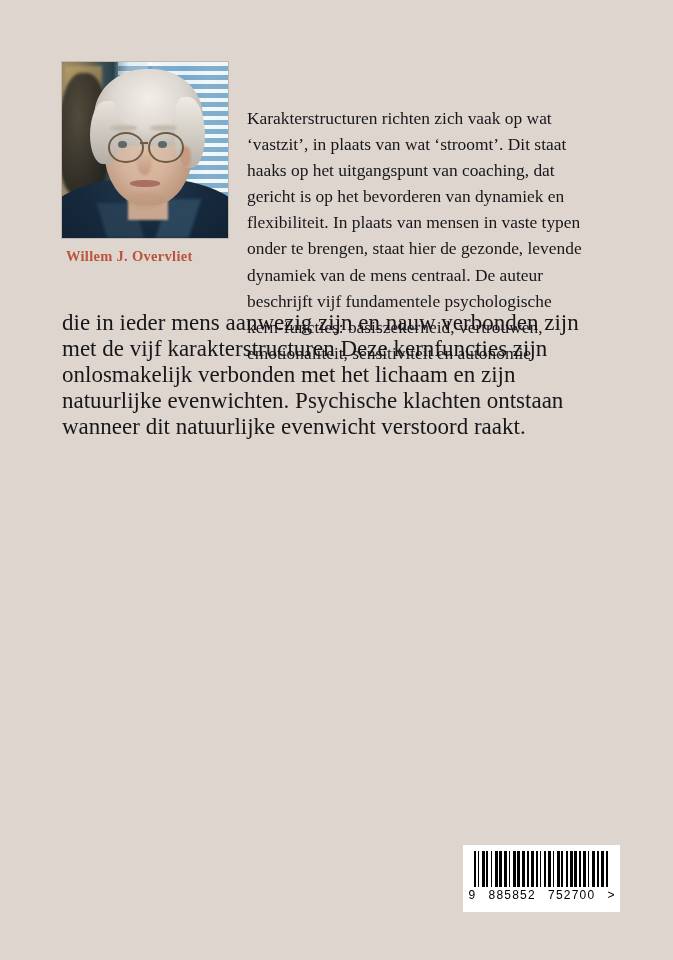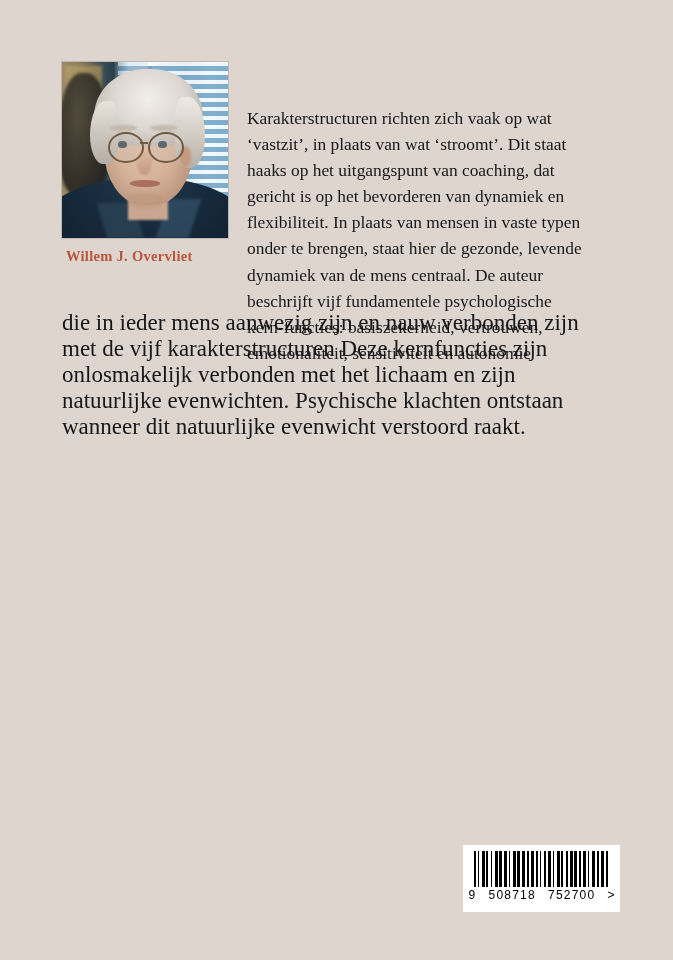--- a/index.html
+++ b/index.html
@@ -406,19 +406,19 @@
 
   <div class="para-wide">
     <p>die in ieder mens aanwezig zijn en nauw verbonden zijn met de vijf karakterstructuren Deze kernfuncties zijn onlosmakelijk verbonden met het lichaam en zijn natuurlijke evenwichten. Psychische klachten ontstaan wanneer dit natuurlijke evenwicht verstoord raakt.</p>
   </div>
 
 
   <div class="barcode-block">
     <div class="bars"></div>
     <div class="barcode-digits">
       <span class="bc-seg">9</span>
-      <span class="bc-seg">508718</span>
+      <span class="bc-seg">885852</span>
       <span class="bc-seg">752700</span>
       <span class="bc-seg bc-gt">&gt;</span>
     </div>
   </div>
 
 </div>
 
 </body></html>

